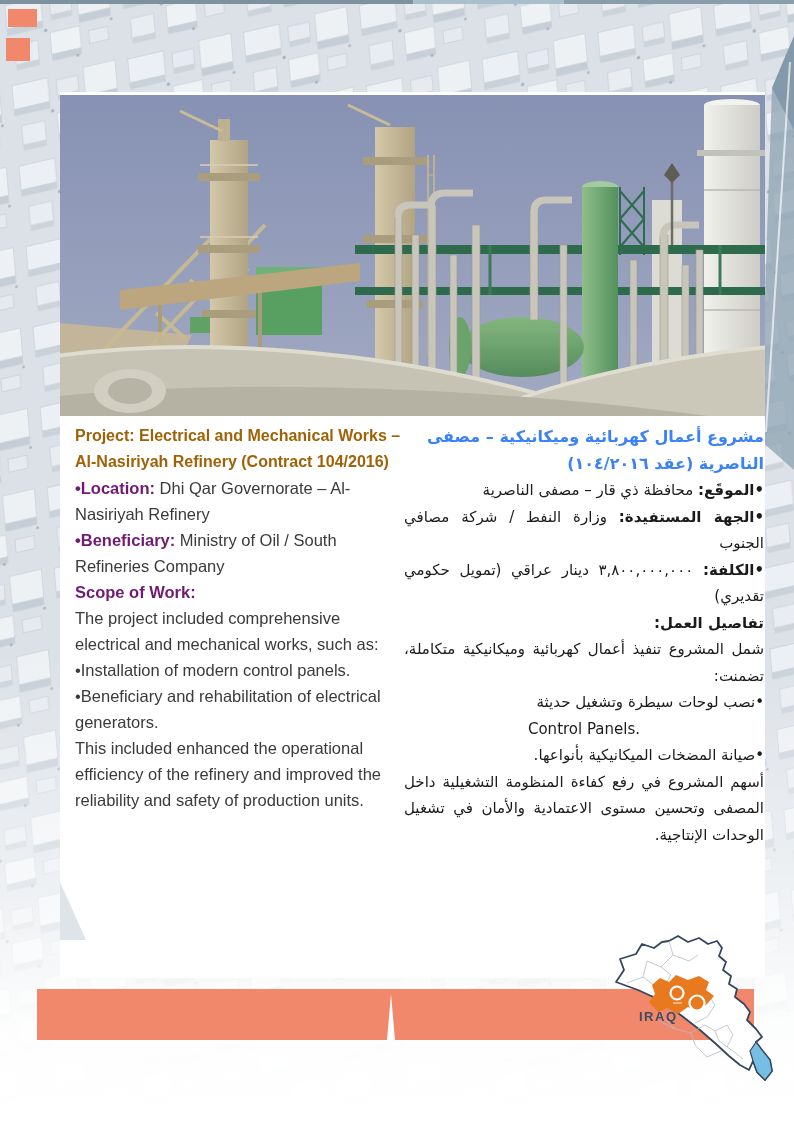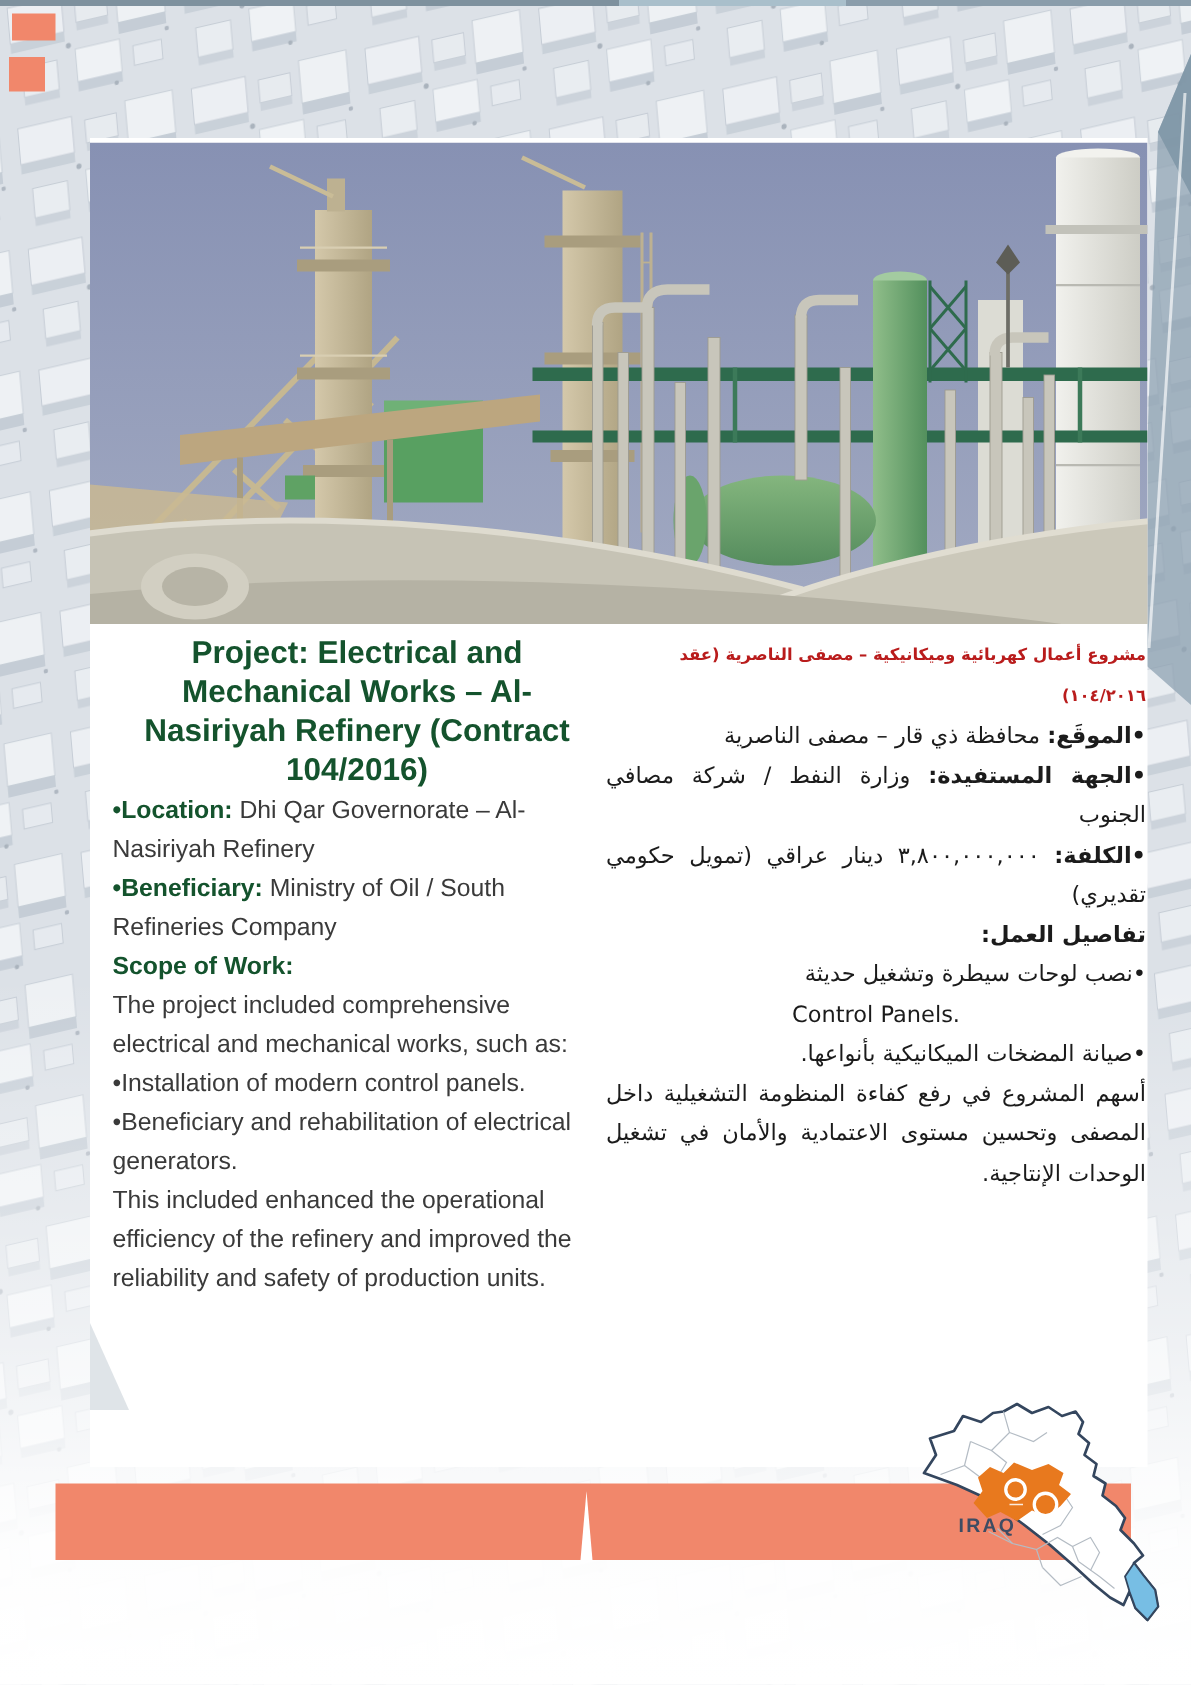--- a/index.html
+++ b/index.html
@@ -21,28 +21,28 @@
   #content-panel{left:60px;top:92px;width:705px;height:886px;background:#ffffff;z-index:1;}
   #panel-corner-city{left:60px;top:882px;width:0;height:0;z-index:2;
     border-bottom:58px solid rgba(197,205,214,.55);border-right:26px solid transparent;}
   
   #photo{left:60px;top:95px;width:705px;height:321px;z-index:2;}
   #photo svg{display:block;width:100%;height:100%;}
   
   #col-en{left:75px;top:423px;width:326px;z-index:2;color:#3a3a3a;
     font-size:16.5px;line-height:26px;}
   #col-en p{margin:0;}
-  .en-title{font-weight:bold;font-size:21px;line-height:26px;color:#14532d;text-align:center;}
-  #col-en b{color:#14532d;}
+  .en-title{font-weight:bold;font-size:16px;line-height:26px;color:#a16207;}
+  #col-en b{color:#701a75;}
   
   #col-ar{left:404px;top:423px;width:360px;z-index:2;color:#1b1b1b;
     font-family:"DejaVu Sans","Liberation Sans",sans-serif;
     font-size:15px;line-height:26.5px;text-align:justify;}
   #col-ar p{margin:0;}
-  .ar-title{font-weight:bold;font-size:11px;line-height:27px;color:#b91c1c;text-align:right;}
+  .ar-title{font-weight:bold;font-size:16px;line-height:27px;color:#3b82f6;text-align:right;}
   .cp-line{text-align:center;}
   
   #banner{left:37px;top:989px;width:717px;height:51px;background:#f1876b;z-index:2;}
   #banner-notch{position:absolute;left:350px;bottom:0;width:0;height:0;
     border-left:4px solid transparent;border-right:4px solid transparent;
     border-bottom:46px solid #ffffff;}
   
   #iraq-map{left:603px;top:933px;width:212px;height:172px;z-index:4;}
   #iraq-map svg{display:block;width:100%;height:100%;}
 </style>
@@ -249,20 +249,21 @@
   <p>•Beneficiary and rehabilitation of electrical generators.</p>
   <p>This included enhanced the operational efficiency of the refinery and improved the reliability and safety of production units.</p>
 </div>
 
 <div class="abs" id="col-ar" dir="rtl">
   <p class="ar-title">مشروع أعمال كهربائية وميكانيكية – مصفى الناصرية (عقد ١٠٤/٢٠١٦)</p>
   <p><b>•الموقَع:</b><span> محافظة ذي قار – مصفى الناصرية</span></p>
   <p><b>•الجهة المستفيدة:</b><span> وزارة النفط / شركة مصافي الجنوب</span></p>
   <p><b>•الكلفة:</b><span> ٣,٨٠٠,٠٠٠,٠٠٠ دينار عراقي (تمويل حكومي تقديري)</span></p>
   <p><b>تفاصيل العمل:</b></p>
+  <p>شمل المشروع تنفيذ أعمال كهربائية وميكانيكية متكاملة، تضمنت:</p>
   <p>•نصب لوحات سيطرة وتشغيل حديثة</p>
   <p class="cp-line" dir="ltr">Control Panels.</p>
   <p>•صيانة المضخات الميكانيكية بأنواعها.</p>
   <p>أسهم المشروع في رفع كفاءة المنظومة التشغيلية داخل المصفى وتحسين مستوى الاعتمادية والأمان في تشغيل الوحدات الإنتاجية.</p>
 </div>
 
 <div class="abs" id="banner">
   <div id="banner-notch"></div>
 </div>
 

